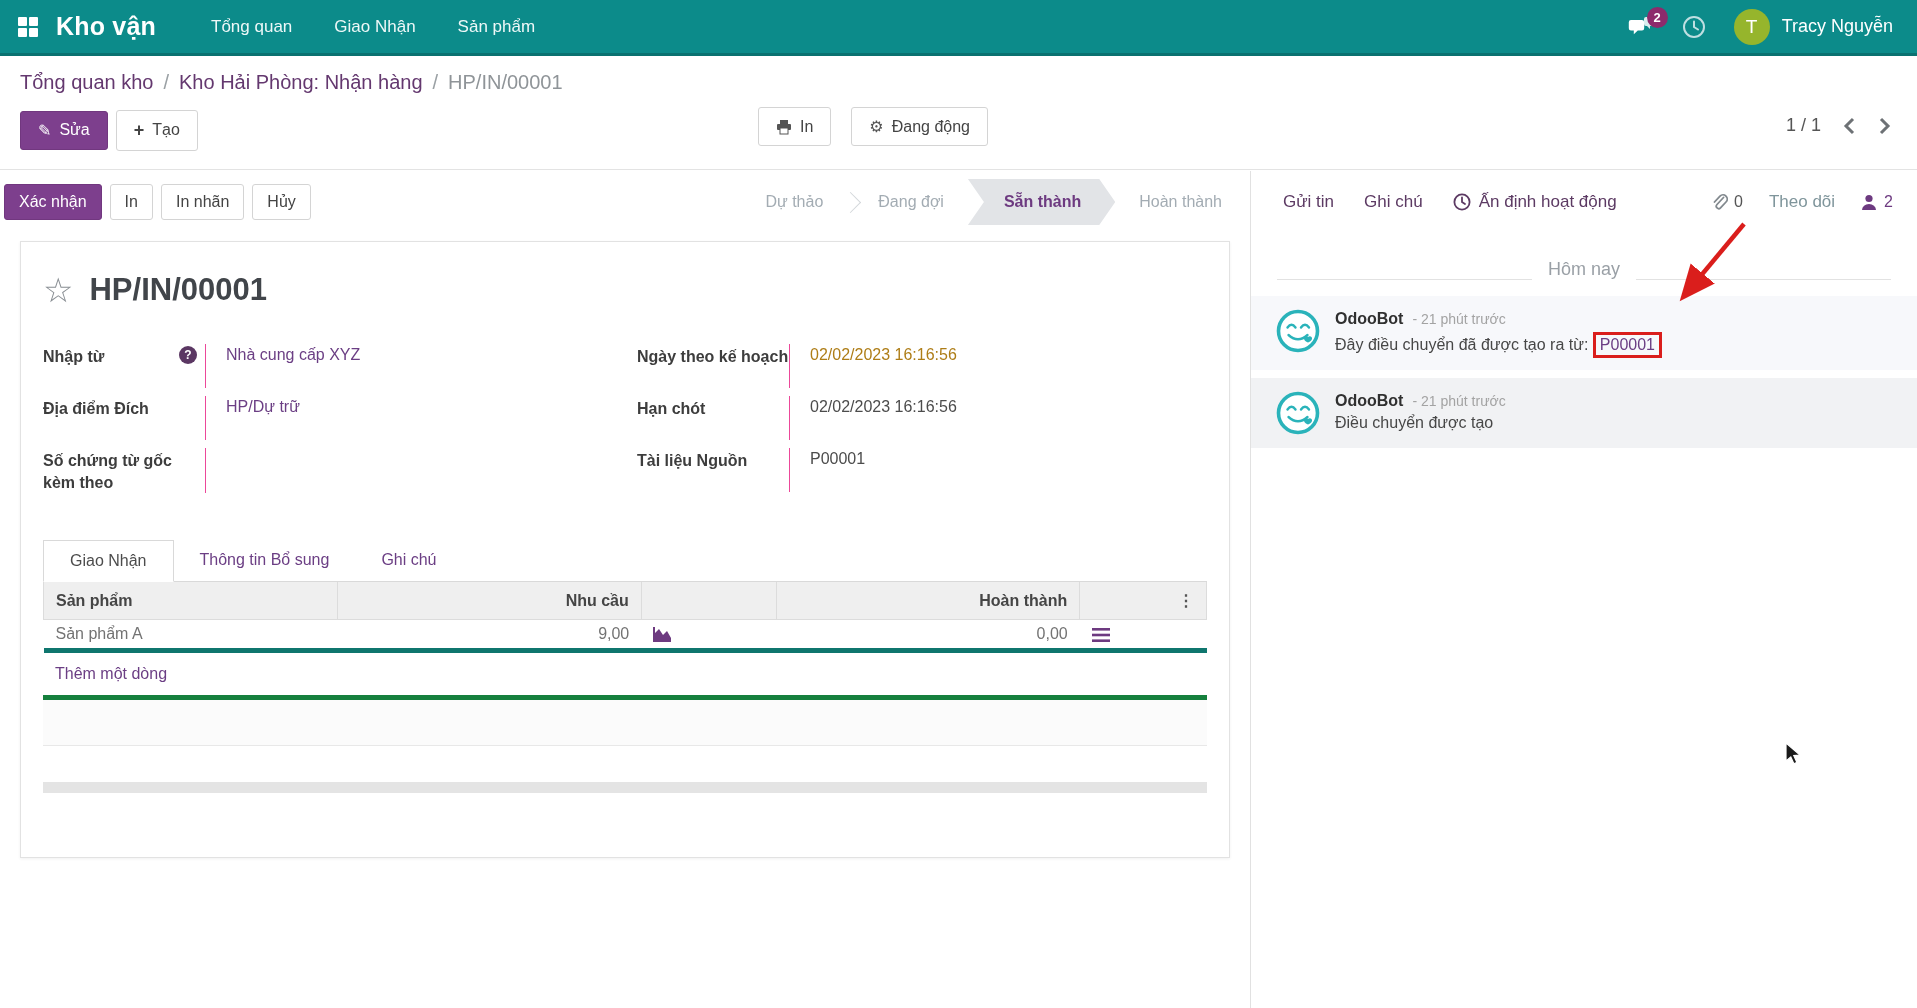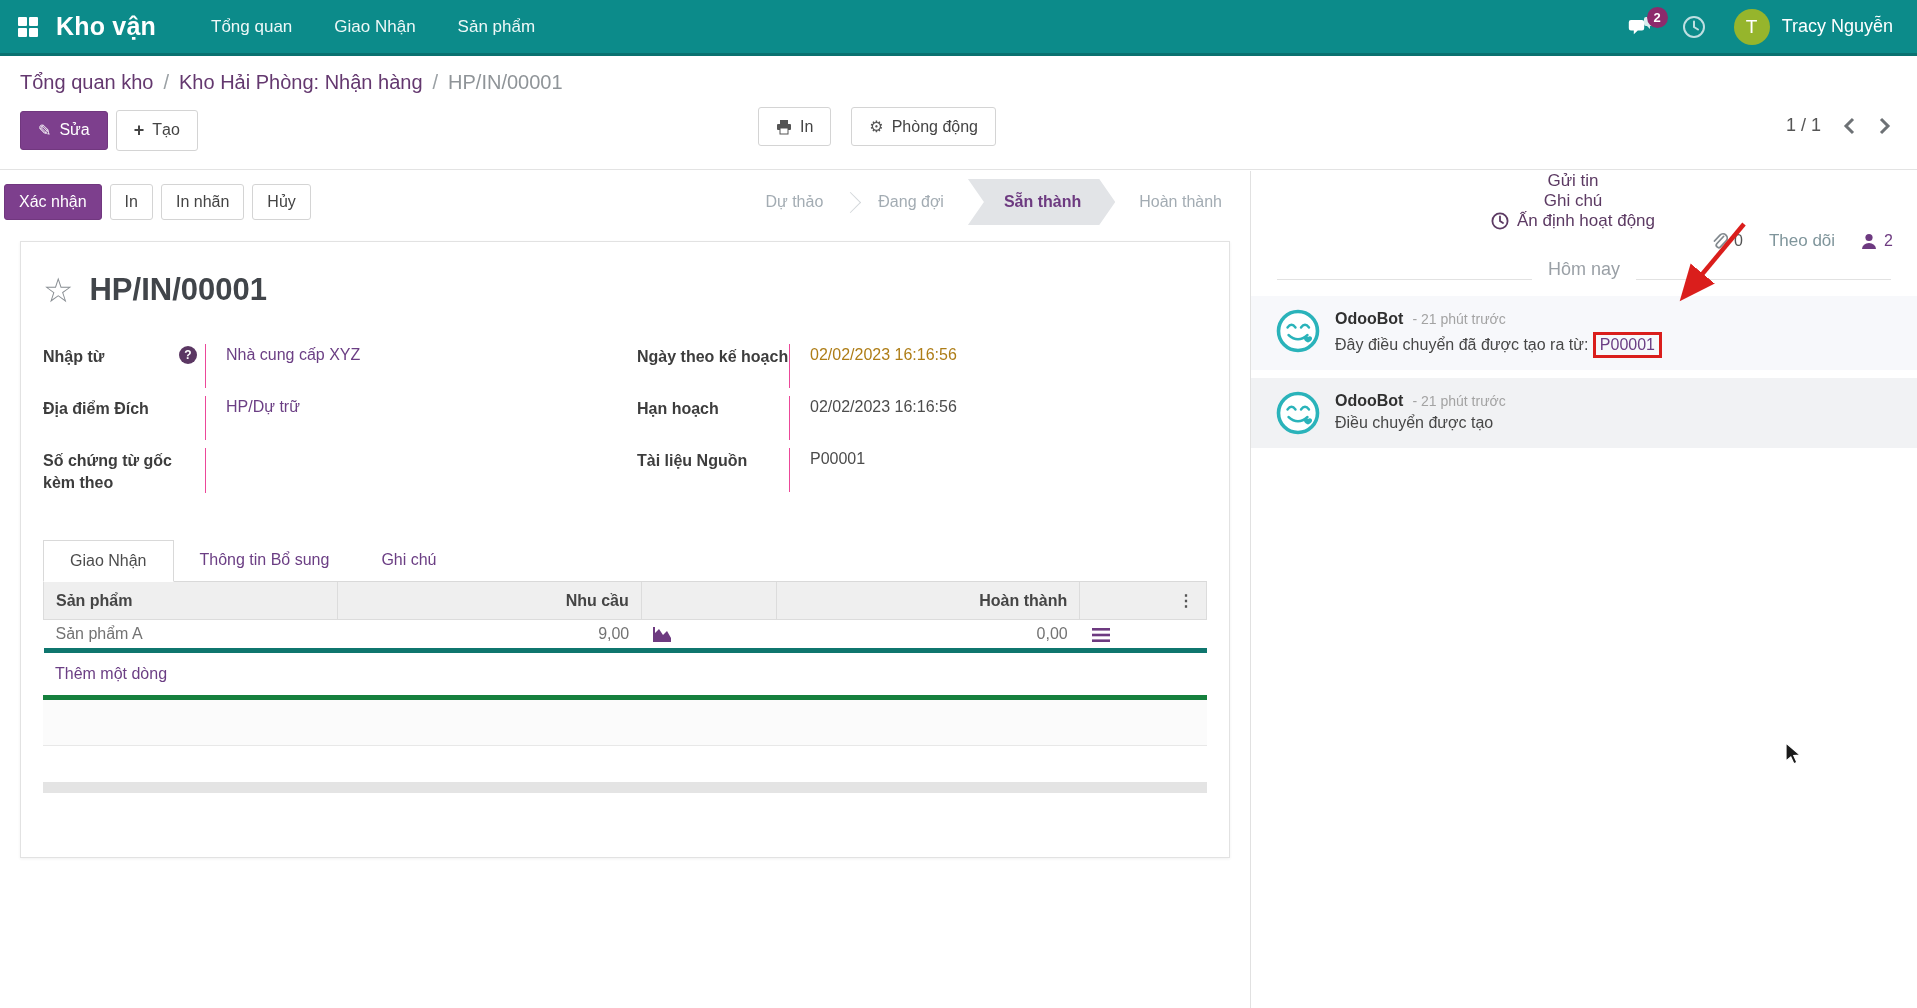--- a/index.html
+++ b/index.html
@@ -100,21 +100,21 @@
   }
   table.lines th.num { text-align:right; }
   table.lines th.menu { text-align:right; color:#555; }
   table.lines td { padding:5px 12px; border-bottom:5px solid #0f766e; color:#737373; }
   table.lines td.num { text-align:right; }
   .cell-icon { display:inline-flex; vertical-align:middle; cursor:pointer; }
   .add-line { color:#6b3e84; font-size:16px; padding:12px; border-bottom:5px solid #15803d; cursor:pointer; }
   .empty-row { height:46px; background:#fbfbfb; border-bottom:1px solid #e8e8e8; }
   .fake-scrollbar { position:absolute; left:22px; right:22px; top:540px; height:11px; background:#e4e4e4; }
   
-  .chatter-toolbar { display:flex; align-items:center; height:62px; padding:0 24px 0 32px;flex-direction:column; }
+  .chatter-toolbar { display:flex; align-items:center; height:62px; padding:0 24px 0 32px; }
   .chat-action { font-size:17px; color:#5c3a63; margin-right:30px; cursor:pointer; display:flex; align-items:center; gap:8px; }
   .chatter-right { margin-left:auto; display:flex; align-items:center; gap:26px; }
   .attach { display:flex; align-items:center; gap:6px; font-size:16px; color:#555; cursor:pointer; }
   .follow-link { font-size:17px; color:#7f959b; cursor:pointer; }
   .followers { display:flex; align-items:center; gap:7px; font-size:16px; color:#6d3a80; cursor:pointer; }
   .date-divider { display:flex; align-items:flex-end; gap:16px; margin:26px 26px 0 26px; color:#9aa0a6; font-size:18px; }
   .date-divider::before, .date-divider::after { content:""; flex:1; height:1px; background:#e2e2e2; }
   .message { display:flex; gap:14px; padding:12px 18px 12px 24px; margin-top:16px; }
   .message.m1 { background:#f7f8fb; }
   .message.m2 { background:#f1f2f4; margin-top:8px; }
@@ -187,21 +187,21 @@
       <button class="btn">
         <svg width="16" height="16" viewBox="0 0 16 16">
           <rect x="4" y="1" width="8" height="4" fill="#555"></rect>
           <rect x="1" y="5" width="14" height="6" rx="1" fill="#555"></rect>
           <rect x="4" y="9" width="8" height="6" fill="#fff" stroke="#555"></rect>
         </svg>
         <span>In</span>
       </button>
       <button class="btn">
         <span style="font-size:16px;color:#555;">⚙</span>
-        <span>Phòng động</span>
+        <span>Đang động</span>
       </button>
     </div>
     <div class="pager">
       <span class="pager-text">1 / 1</span>
       <span class="pager-arrows">
         <svg width="12" height="18" viewBox="0 0 12 18">
             <polyline points="10,2 3,9 10,16" fill="none" stroke="#6d7175" stroke-width="3"></polyline>
           </svg>
         <svg width="12" height="18" viewBox="0 0 12 18">
             <polyline points="2,2 9,9 2,16" fill="none" stroke="#6d7175" stroke-width="3"></polyline>
@@ -258,21 +258,21 @@
         </div>
         <div class="fcol-right">
           <div class="frow">
             <div class="flabel flabel-right">
                 <span>Ngày theo kế hoạch</span>
               </div>
             <div class="fvalue gold">02/02/2023 16:16:56</div>
           </div>
           <div class="frow">
             <div class="flabel flabel-right">
-                <span>Hạn hoạch</span>
+                <span>Hạn chót</span>
               </div>
             <div class="fvalue">02/02/2023 16:16:56</div>
           </div>
           <div class="frow">
             <div class="flabel flabel-right">
                 <span>Tài liệu Nguồn</span>
               </div>
             <div class="fvalue">P00001</div>
           </div>
         </div>

